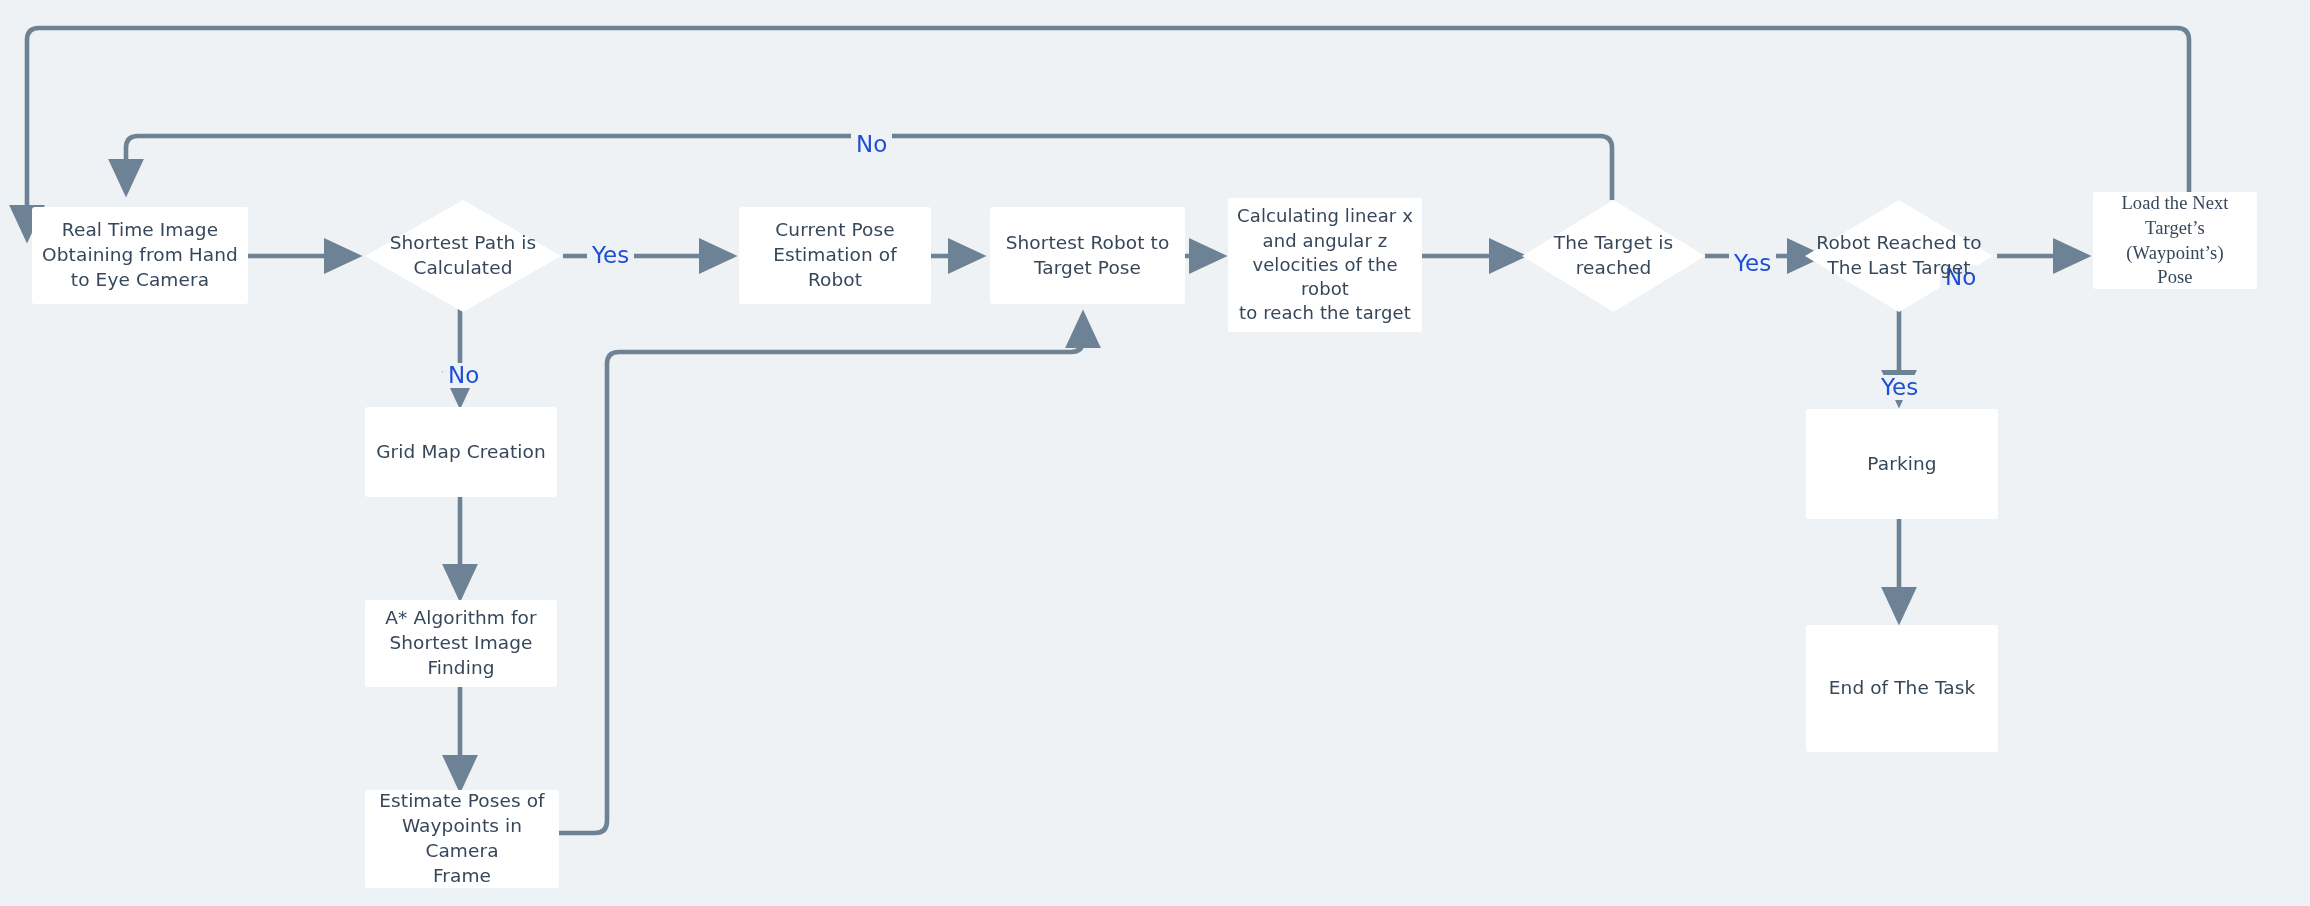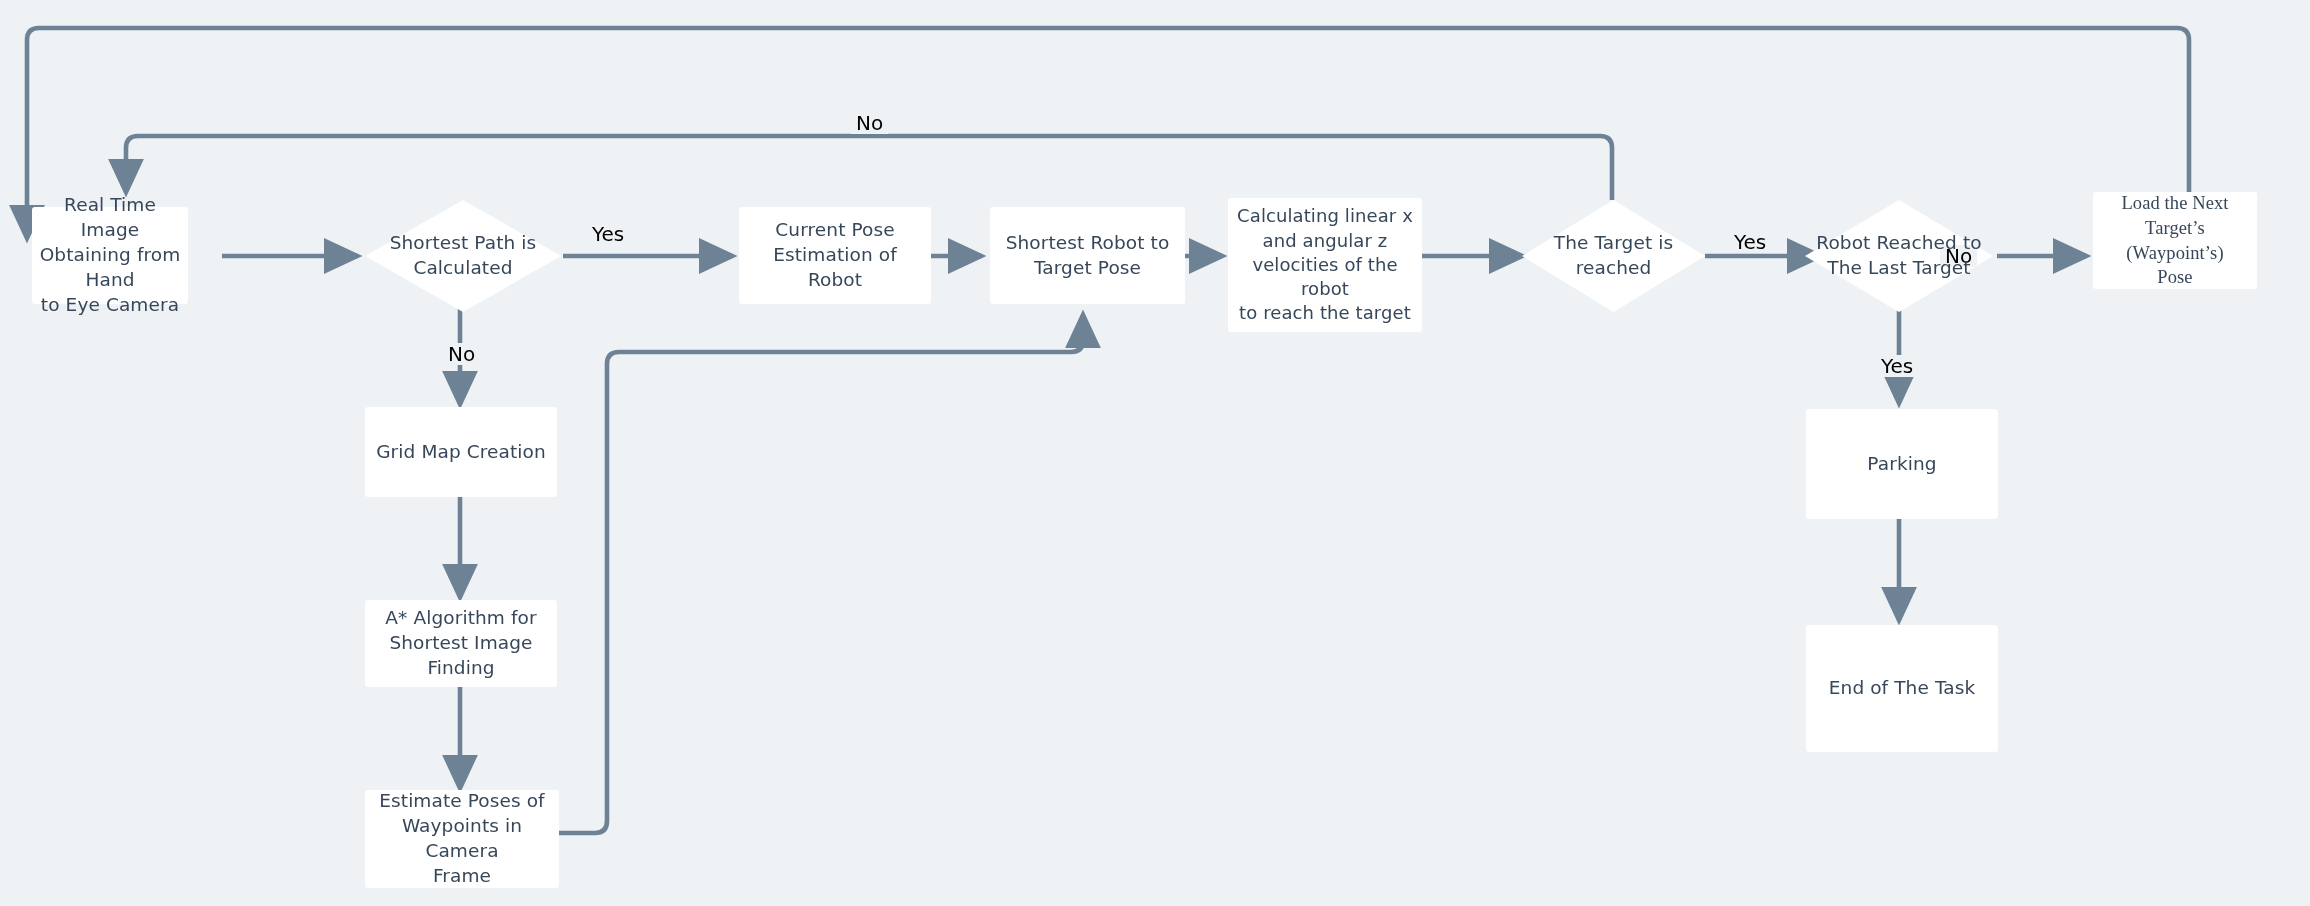--- a/index.html
+++ b/index.html
@@ -52,26 +52,27 @@
     width: 100%; height: 100%;
   }
   .node .label {
     position: relative;
     z-index: 2;
     padding: 0 6px;
     white-space: pre-line;
   }
   .edge-label {
     position: absolute;
-    color: #000000;
-    font-size: 20px;
+    color: #1d4ed8;
+    font-size: 23px;
     line-height: 1;
     white-space: nowrap;
     background: #eef2f5;
     padding: 1px 5px;
+    margin-top: 20px;
   }
 </style>
 </head>
 <body>
 
 <div id="canvas">
 
   <svg class="edges" viewBox="0 0 2310 906" xmlns="http://www.w3.org/2000/svg">
     <defs>
       <marker id="ah" markerWidth="9" markerHeight="9" refX="7.2" refY="4.5" orient="auto" markerUnits="strokeWidth">
@@ -106,21 +107,21 @@
 
       <path d="M 1897,256 L 1941,256"></path>
       <path d="M 1997,256 L 2086,256" marker-end="url(#ah)"></path>
 
       <path d="M 1899,305 L 1899,403" marker-end="url(#ah)"></path>
 
       <path d="M 1899,519 L 1899,620" marker-end="url(#ah)"></path>
     </g>
   </svg>
 
-  <div class="node process" style="left:32px; top:207px; width:156px; height:97px;">
+  <div class="node process" style="left:32px; top:207px; width:216px; height:97px;">
     <span class="label">Real Time Image
 Obtaining from Hand
 to Eye Camera</span>
   </div>
 
   <div class="node decision" style="left:365px; top:200px; width:196px; height:112px;">
     <svg class="dshape" viewBox="0 0 196 112" preserveAspectRatio="none">
       <polygon points="98,0 196,56 98,112 0,56" fill="#ffffff"></polygon>
     </svg>
     <span class="label">Shortest Path is

